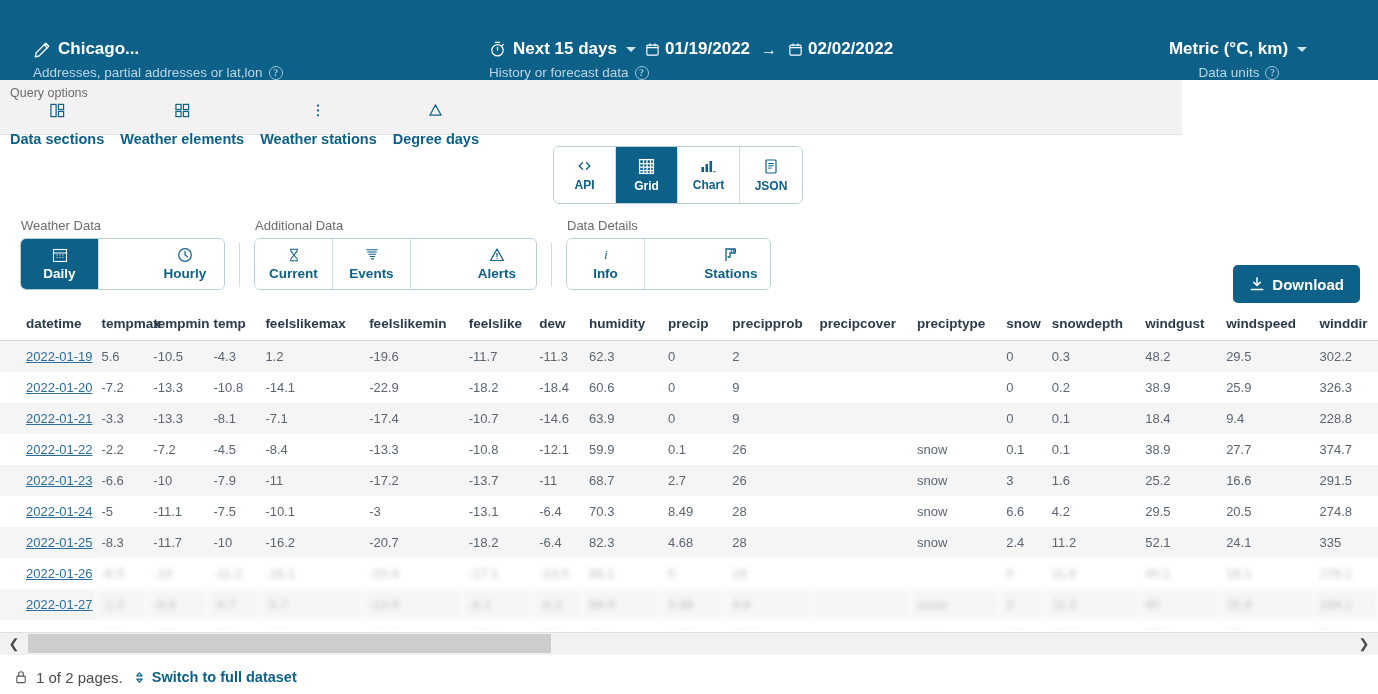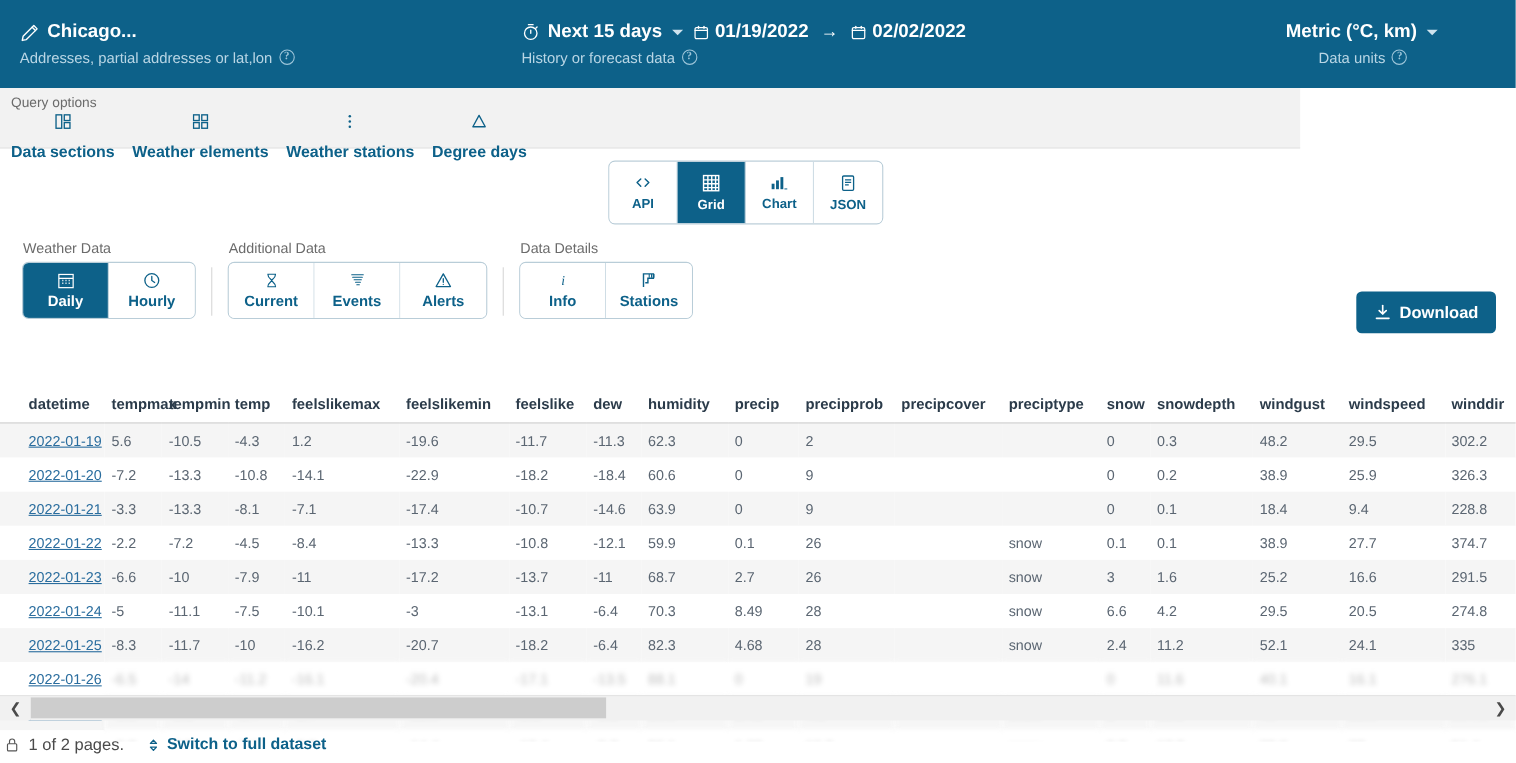--- a/index.html
+++ b/index.html
@@ -11,21 +11,22 @@
     overflow: hidden;
   }
   body { position: relative; }
 
   
   .topbar {
     position: absolute; top: 0; left: 0; width: 1378px; height: 80px;
     background: #0d6189;
     color: #ffffff;
     display: flex;
-    align-items: center;
+    align-items: flex-end;
+    padding-left: 15px;
   }
   .topbar-seg {
     display: flex; flex-direction: column; justify-content: center;
     padding: 0 18px;
     position: relative;
   }
   .topbar-seg.loc   { width: 460px; }
   .topbar-seg.dates { flex: 1 1 auto; padding-left: 14px; }
   .topbar-seg.units { width: 278px; align-items: center; }
   .seg-main {
@@ -101,21 +102,21 @@
     display: flex; border: 1px solid #b9cdd8; border-radius: 6px;
     overflow: hidden; background: #fff;
   }
   .gb {
     height: 50px; min-width: 78px; padding: 0 10px;
     display: flex; flex-direction: column; align-items: center;
     justify-content: center; gap: 3px;
     border-right: 1px solid #cfdde5; color: #0d6189;
     background: #ffffff; cursor: pointer;
   }
-  .gb:last-child { border-right: none; }
+  .gb:last-child { border-right: none; margin-left: 47px; }
   .gb .gb-label { font-size: 13.5px; font-weight: bold; }
   .gb.active { background: #0d6189; color: #ffffff; }
   .group-sep {
     width: 1px; height: 44px; background: #d7d7d7; margin: 0 14px 3px 14px;
     align-self: flex-end;
   }
 
   
   .download-btn {
     position: absolute; top: 265px; right: 18px;
@@ -123,21 +124,21 @@
     border: none; border-radius: 5px;
     height: 38px; padding: 0 16px;
     display: inline-flex; align-items: center; gap: 7px;
     font-size: 15px; font-weight: bold; cursor: pointer;
     font-family: "Liberation Sans", sans-serif;
   }
 
   
   .grid-wrap {
     position: absolute; top: 312px; left: 0;
-    width: 1378px; height: 318px; overflow: hidden; margin-top: 44px;
+    width: 1378px; height: 318px; overflow: hidden;
   }
   table.grid {
     border-collapse: collapse;
     width: 1378px;
     table-layout: fixed;
     font-size: 13px;
   }
   table.grid th {
     text-align: left;
     font-size: 13.5px; font-weight: bold; color: #2b3b4a;
@@ -178,21 +179,21 @@
   }
   .hs-track { position: relative; flex: 1 1 auto; height: 22px; background: #f1f1f1; }
   .hs-thumb {
     position: absolute; left: 0; top: 1px; height: 19px;
     width: 523px; background: #cdcdcd; cursor: pointer;
   }
 
   
   .footer {
     position: absolute; left: 0; top: 660px; width: 1378px; height: 34px;
-    display: flex; align-items: center; gap: 10px; padding-left: 4px;
+    display: flex; align-items: center; padding-left: 14px;
   }
   .footer .pages {
     font-size: 15px; color: #4a4a4a;
     display: inline-flex; align-items: center; gap: 8px;
   }
   .footer .switch {
     font-size: 14.5px; font-weight: bold; color: #0d6189;
     display: inline-flex; align-items: center; gap: 6px; cursor: pointer;
     margin-left: 10px;
   }

